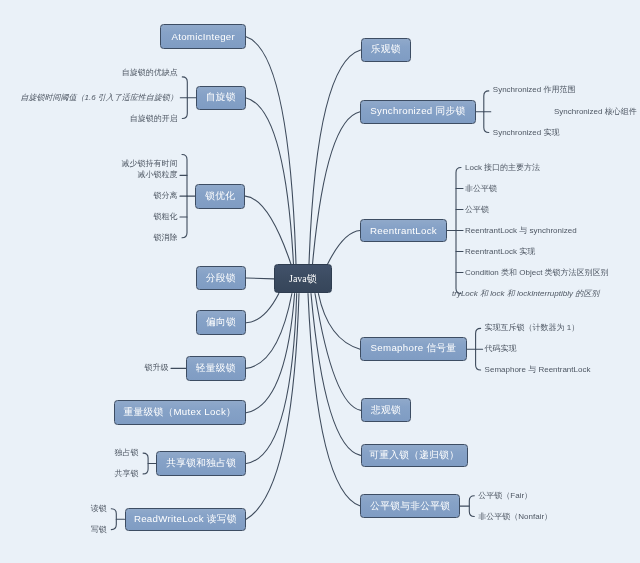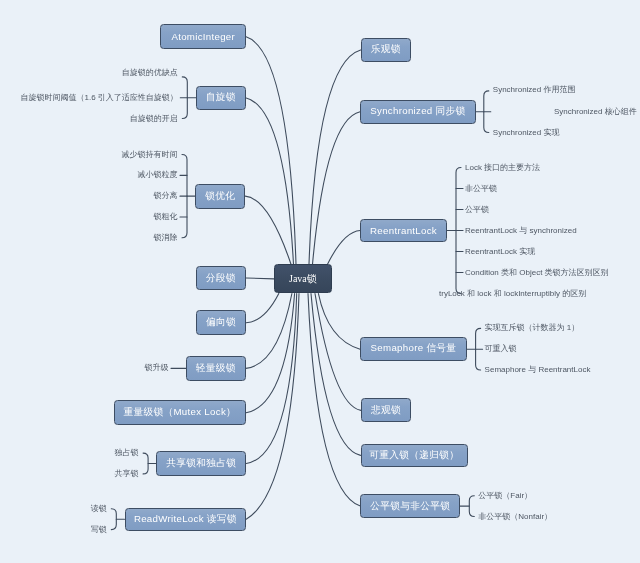--- a/index.html
+++ b/index.html
@@ -86,41 +86,41 @@
   <div class="node" style="left:360.6px;top:37.6px;width:50.3px;height:24.8px">乐观锁</div>
   <div class="node" style="left:360.1px;top:99.5px;width:115.6px;height:24.4px">Synchronized 同步锁</div>
   <div class="node" style="left:360.2px;top:218.7px;width:86.7px;height:23.7px">ReentrantLock</div>
   <div class="node" style="left:360.1px;top:337px;width:106.8px;height:23.8px">Semaphore 信号量</div>
   <div class="node" style="left:360.9px;top:398.3px;width:50.2px;height:24.1px">悲观锁</div>
   <div class="node" style="left:360.5px;top:443.9px;width:107.4px;height:23px">可重入锁（递归锁）</div>
   <div class="node" style="left:360.3px;top:494.3px;width:99.8px;height:23.6px">公平锁与非公平锁</div>
   <div class="node root" style="left:273.9px;top:264.2px;width:58px;height:29.3px">Java锁</div>
 
   <div class="leaf" style="right:462.2px;top:73px;">自旋锁的优缺点</div>
-  <div class="leaf" style="right:462.2px;top:97.7px;">自旋锁时间阈值（1.6 引入了适应性自旋锁）</div>
+  <div class="leaf" style="right:462.2px;top:97.7px;font-style:italic;">自旋锁时间阈值（1.6 引入了适应性自旋锁）</div>
   <div class="leaf" style="right:462.2px;top:118.5px;">自旋锁的开启</div>
-  <div class="leaf" style="right:462.5px;top:155px;">减少锁持有时间</div>
+  <div class="leaf" style="right:462.5px;top:164px;">减少锁持有时间</div>
   <div class="leaf" style="right:462.5px;top:175.35px;">减小锁粒度</div>
   <div class="leaf" style="right:462.5px;top:196.15px;">锁分离</div>
   <div class="leaf" style="right:462.5px;top:216.95px;">锁粗化</div>
   <div class="leaf" style="right:462.5px;top:237.75px;">锁消除</div>
   <div class="leaf" style="right:471.5px;top:368.35px;">锁升级</div>
   <div class="leaf" style="right:501.4px;top:453.1px;">独占锁</div>
   <div class="leaf" style="right:501.4px;top:473.9px;font-family:Liberation Serif, serif;">共享锁</div>
   <div class="leaf" style="right:533.2px;top:508.8px;">读锁</div>
   <div class="leaf" style="right:533.2px;top:529.6px;">写锁</div>
   <div class="leaf" style="left:492.8px;top:90px;">Synchronized 作用范围</div>
   <div class="leaf" style="left:518px;top:111.7px;margin-left:36px;">Synchronized 核心组件</div>
   <div class="leaf" style="left:492.8px;top:132.5px;">Synchronized 实现</div>
   <div class="leaf" style="left:465px;top:167.55px;">Lock 接口的主要方法</div>
   <div class="leaf" style="left:465px;top:188.55px;">非公平锁</div>
   <div class="leaf" style="left:465px;top:209.55px;">公平锁</div>
   <div class="leaf" style="left:465px;top:230.55px;">ReentrantLock 与 synchronized</div>
   <div class="leaf" style="left:465px;top:251.55px;">ReentrantLock 实现</div>
   <div class="leaf" style="left:465px;top:272.55px;">Condition 类和 Object 类锁方法区别区别</div>
-  <div class="leaf" style="left:439px;top:293.55px;">tryLock 和 lock 和 lockInterruptibly 的区别</div>
+  <div class="leaf" style="left:452px;top:293.55px;font-style:italic;">tryLock 和 lock 和 lockInterruptibly 的区别</div>
   <div class="leaf" style="left:484.6px;top:328.4px;">实现互斥锁（计数器为 1）</div>
-  <div class="leaf" style="left:484.6px;top:349.2px;">可重入锁</div>
+  <div class="leaf" style="left:484.6px;top:349.2px;">代码实现</div>
   <div class="leaf" style="left:484.6px;top:370px;">Semaphore 与 ReentrantLock</div>
   <div class="leaf" style="left:478.3px;top:495.7px;">公平锁（Fair）</div>
   <div class="leaf" style="left:478.3px;top:516.5px;">非公平锁（Nonfair）</div>
 
 </div>
 
 </body></html>

